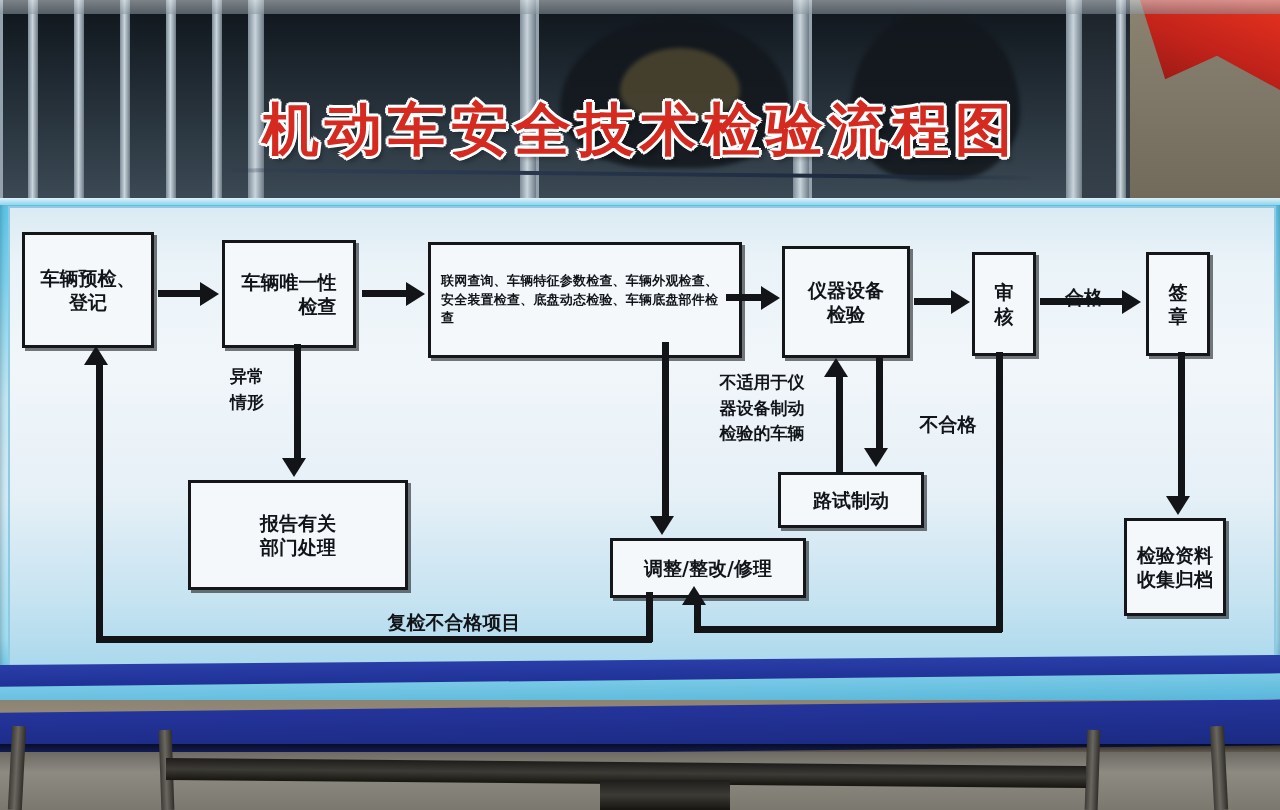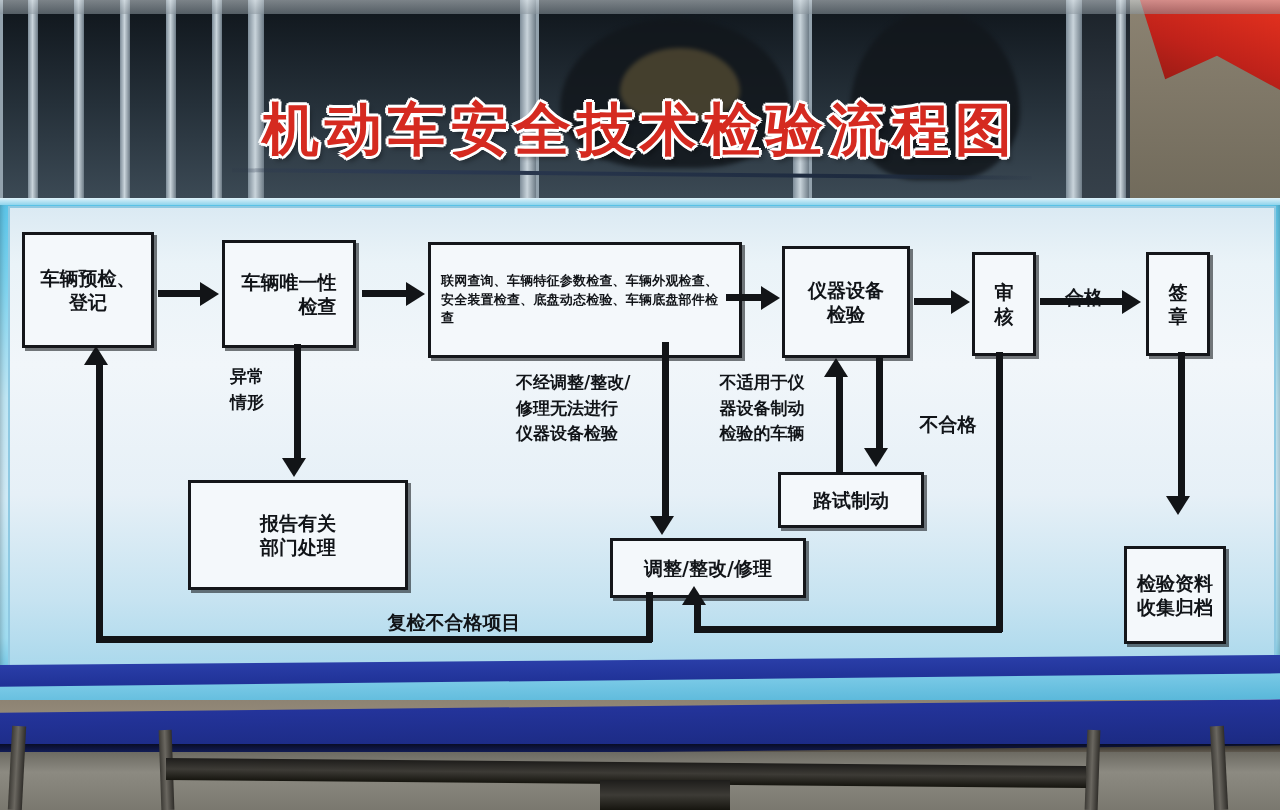--- a/index.html
+++ b/index.html
@@ -160,21 +160,21 @@
   </div>
 
   <div class="node small" style="left:778px;top:472px;width:140px;height:50px;">
     <span>路试制动</span>
   </div>
 
   <div class="node small" style="left:610px;top:538px;width:190px;height:54px;">
     <span>调整/整改/修理</span>
   </div>
 
-  <div class="node small" style="left:1124px;top:518px;width:96px;height:92px;margin-top:28px;">
+  <div class="node small" style="left:1124px;top:518px;width:96px;height:92px;">
     <span style="white-space:pre-line">检验资料
 收集归档</span>
   </div>
 
   <div class="hline" style="left:158px;top:290px;width:44px;"></div>
   <div class="ar-r" style="left:200px;top:282px;"></div>
 
   <div class="hline" style="left:362px;top:290px;width:46px;"></div>
   <div class="ar-r" style="left:406px;top:282px;"></div>
 
@@ -188,23 +188,20 @@
   <div class="ar-r" style="left:1122px;top:290px;"></div>
   <div class="lbl" style="left:1044px;top:262px;width:80px;font-size:19px;margin-top:21px;">合格</div>
 
   <div class="vline" style="left:294px;top:344px;height:116px;"></div>
   <div class="ar-d" style="left:282px;top:458px;"></div>
   <div class="lbl" style="left:212px;top:364px;width:70px;">异常
 情形</div>
 
   <div class="vline" style="left:662px;top:342px;height:176px;"></div>
   <div class="ar-d" style="left:650px;top:516px;"></div>
-  <div class="lbl" style="left:516px;top:370px;width:140px;text-align:left;">不经调整/整改/
-修理无法进行
-仪器设备检验</div>
 
   <div class="vline" style="left:836px;top:376px;height:98px;"></div>
   <div class="ar-u" style="left:824px;top:358px;"></div>
   <div class="lbl" style="left:696px;top:370px;width:132px;text-align:center;">不适用于仪
 器设备制动
 检验的车辆</div>
 
   <div class="vline" style="left:876px;top:356px;height:94px;"></div>
   <div class="ar-d" style="left:864px;top:448px;"></div>
 

